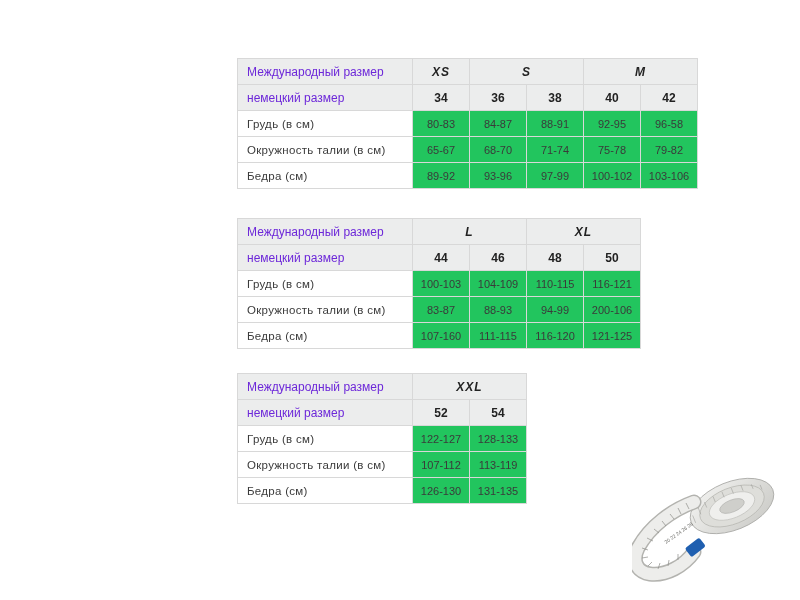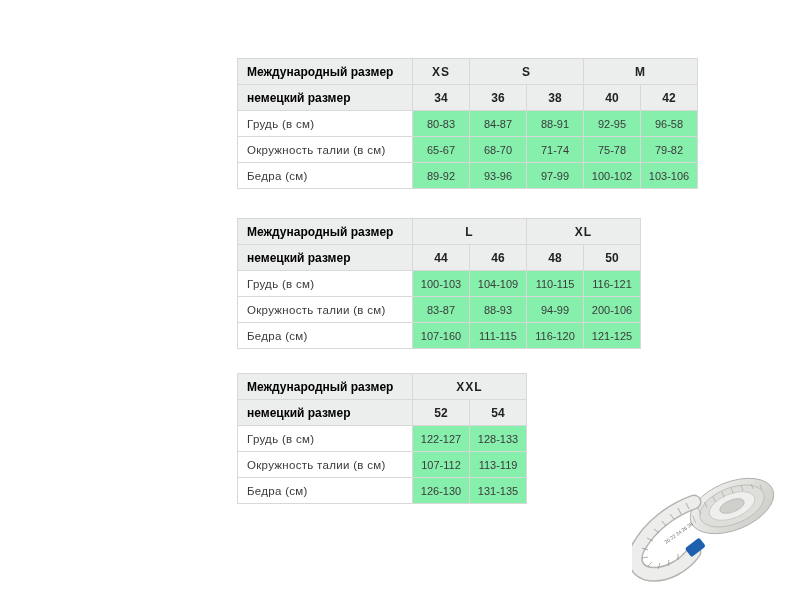--- a/index.html
+++ b/index.html
@@ -54,49 +54,50 @@
     padding: 0;
     text-align: center;
     vertical-align: middle;
     height: 26px;
     white-space: nowrap;
   }
   .size-table td.hdr-label {
     background: #eceded;
     text-align: left;
     padding-left: 9px;
-    font-weight: bold;
+    font-weight: normal;
     font-size: 12px;
-    color: #000000;
+    color: #6d28d9;
     width: 175px;
   }
   .size-table td.hdr-cell {
     background: #eceded;
     font-weight: bold;
     font-size: 12px;
     color: #222;
     letter-spacing: 1px;
+    font-style: italic;
   }
   .size-table td.hdr-cell-num {
     background: #eceded;
     font-weight: bold;
     font-size: 12px;
     color: #222;
     text-align: center;
   }
   .size-table td.row-label {
     background: #ffffff;
     text-align: left;
     padding-left: 9px;
     font-size: 11.5px;
     color: #3a3a3a;
     letter-spacing: 0.3px;
   }
   .size-table td.val {
-    background: #86efac;
+    background: #22c55e;
     font-size: 11px;
     color: #3a3a3a;
     width: 57px;
     text-align: center;
   }
 
   #table1 { left: 237px; top: 58px; }
   #table2 { left: 237px; top: 218px; }
   #table3 { left: 237px; top: 373px; }
 

